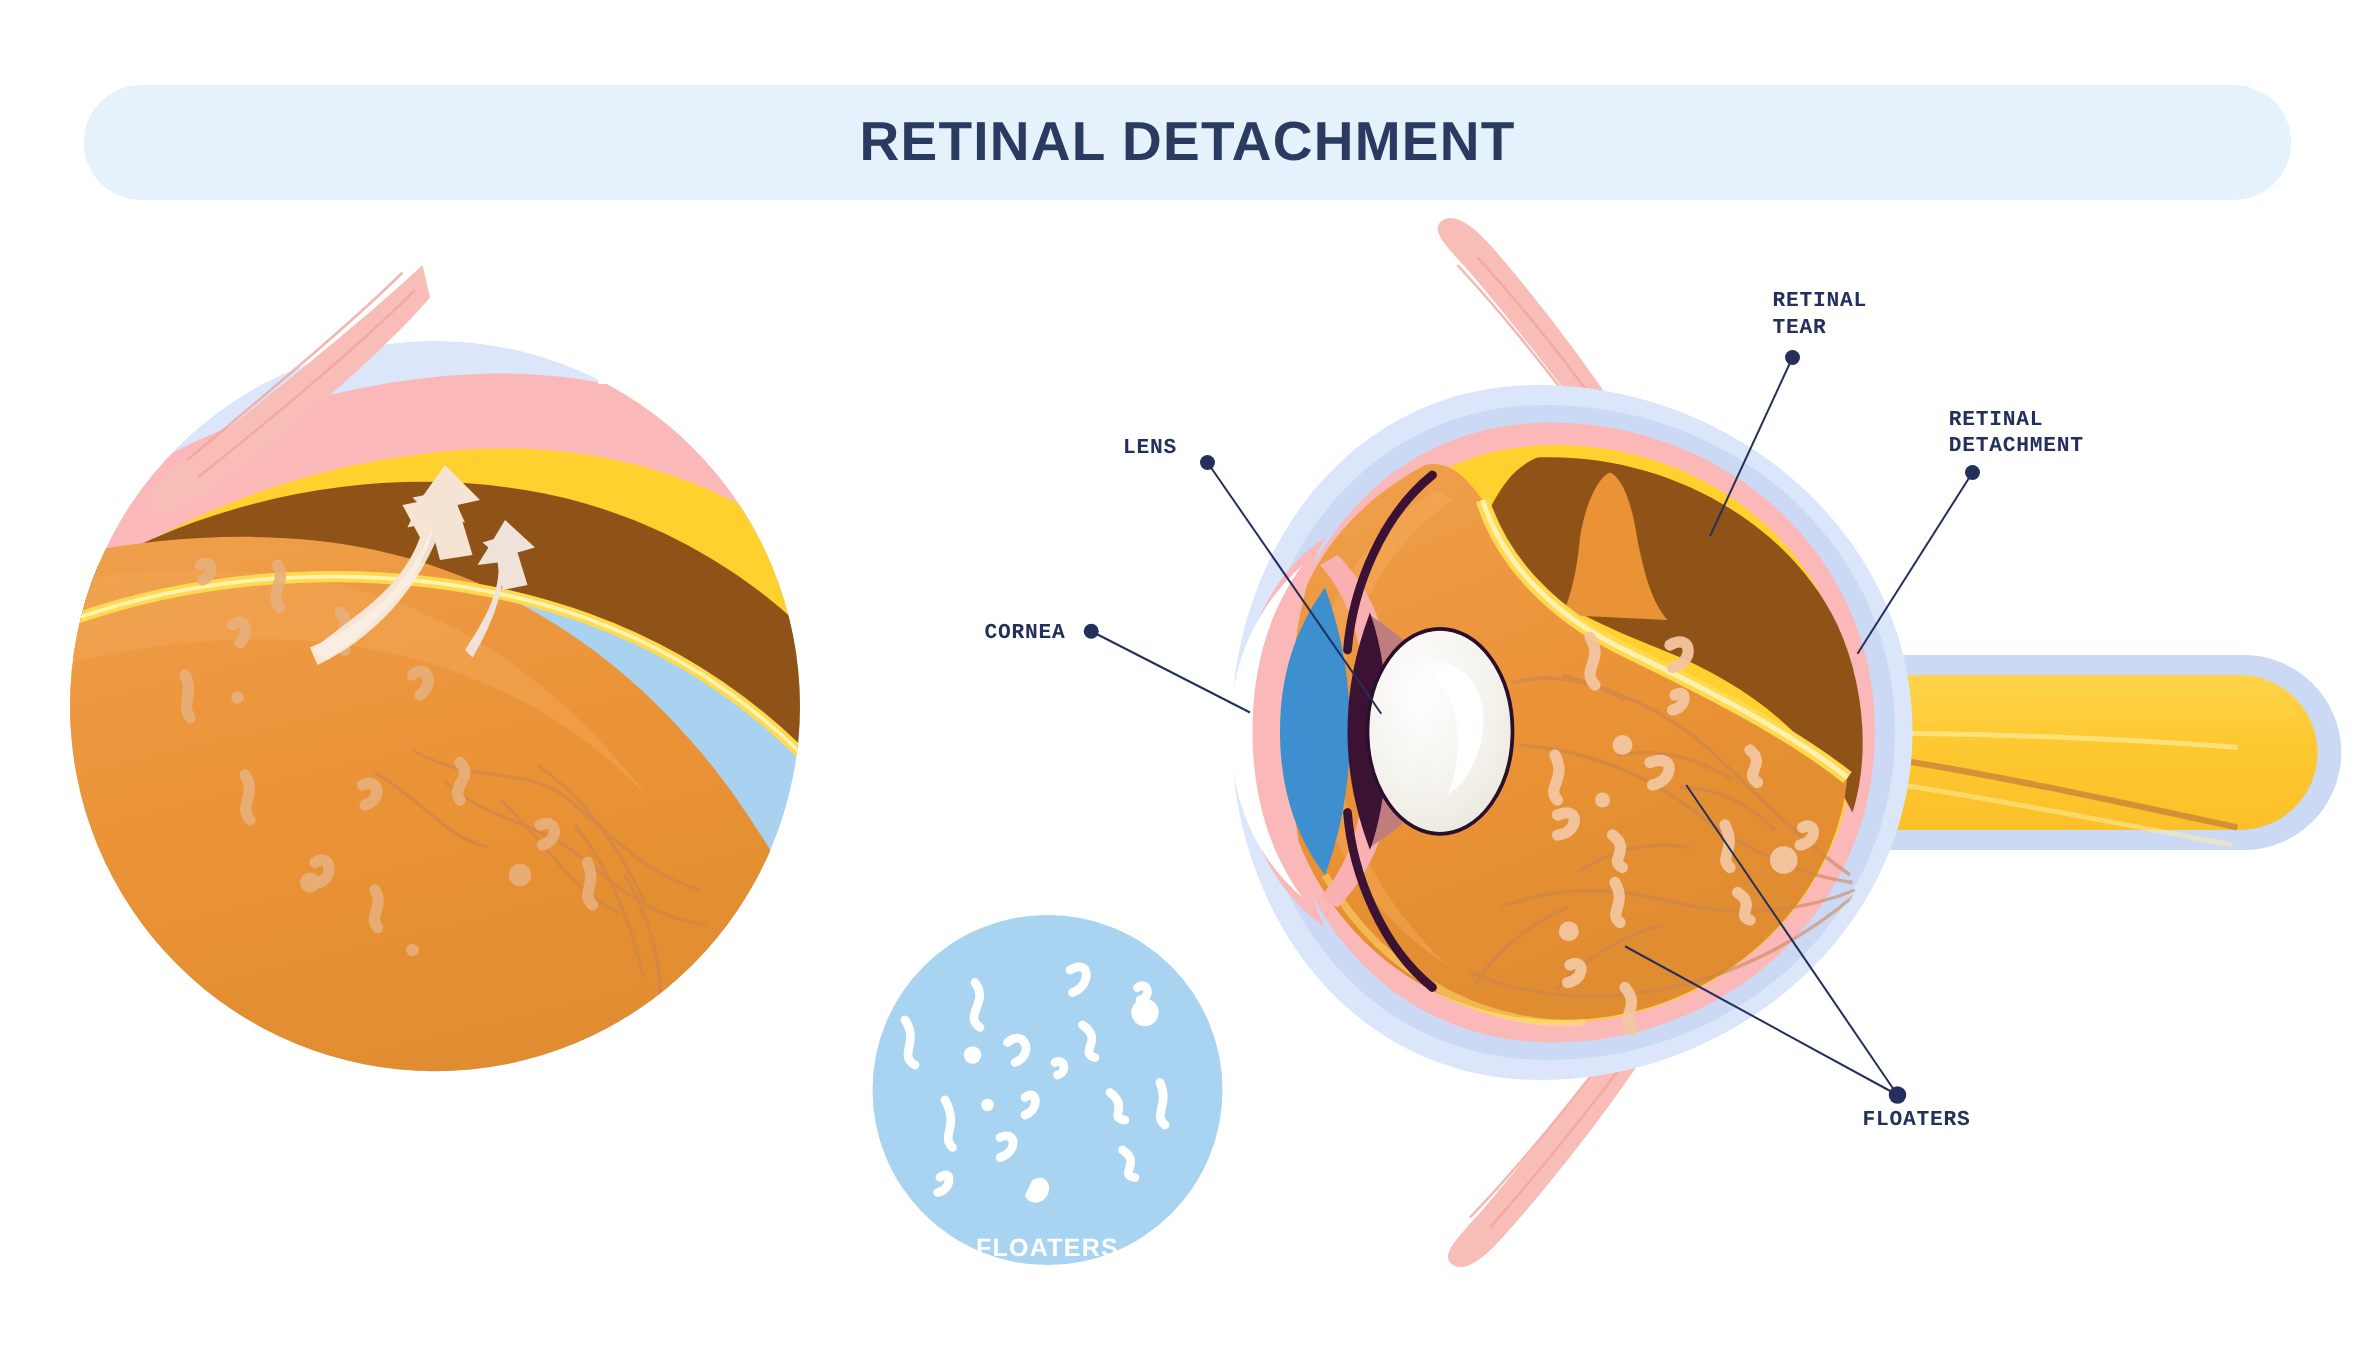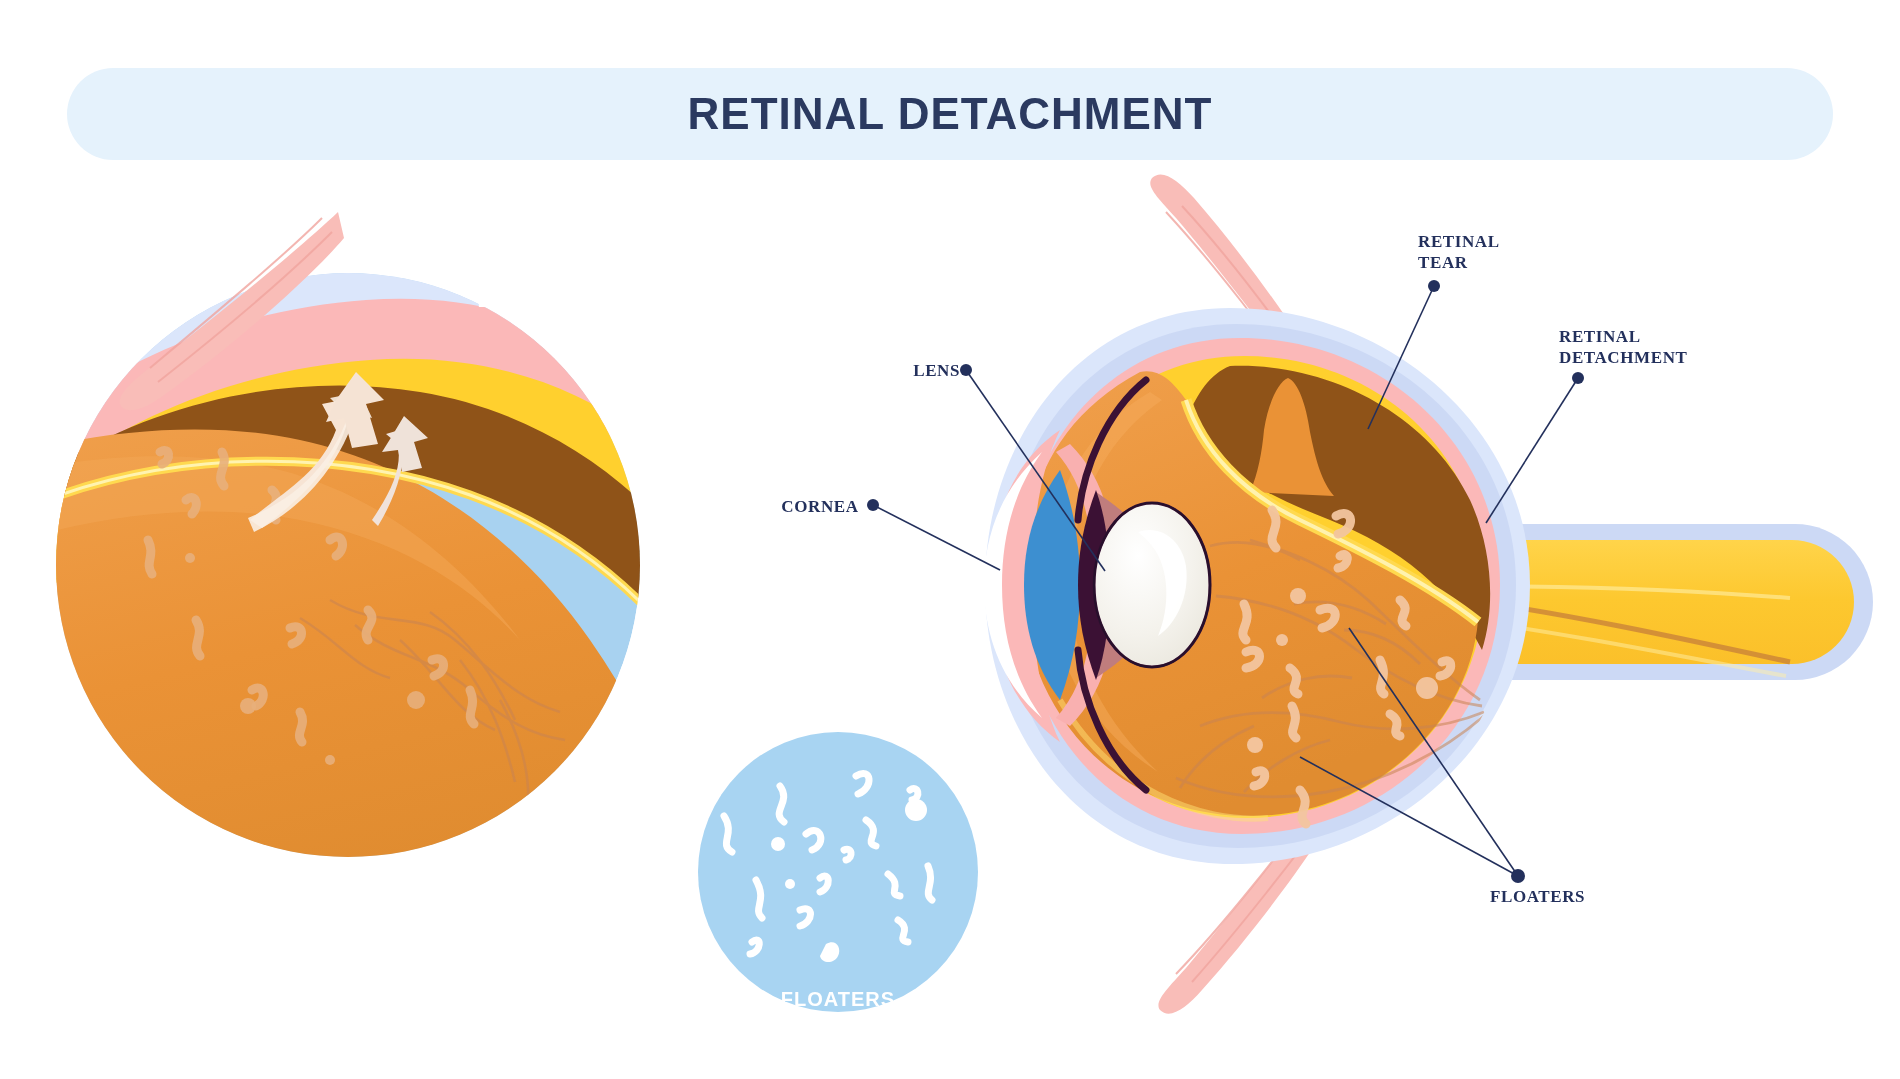--- a/index.html
+++ b/index.html
@@ -16,27 +16,27 @@
     font-size:44px;font-weight:bold;letter-spacing:1px;color:#2b3a60;
     font-family:"Liberation Sans",sans-serif;
   }
 
   
   .svg-layer{position:absolute;left:0;top:0;}
 
   
   .callout{
     position:absolute;color:#23305c;font-weight:bold;font-size:17px;
-    letter-spacing:.6px;line-height:21px;font-family:Liberation Serif, serif;
+    letter-spacing:.6px;line-height:21px;font-family:Liberation Mono, monospace;
     white-space:pre-line;
   }
 
   .lbl-retinal-tear{left:1418px;top:231px;width:110px;text-align:left;}
   .lbl-retinal-det{left:1559px;top:326px;width:180px;text-align:left;}
-  .lbl-lens{left:880px;top:360px;width:80px;text-align:right;}
+  .lbl-lens{left:880px;top:348px;width:80px;text-align:center;}
   .lbl-cornea{left:770px;top:496px;width:100px;text-align:center;}
   .lbl-floaters-right{left:1490px;top:886px;width:160px;text-align:left;}
 
   .lbl-retina-detaches{
     position:absolute;left:477px;top:247px;width:200px;
     color:#ffffff;font-weight:bold;font-size:28px;line-height:34px;
     letter-spacing:.5px;text-align:left;white-space:pre-line;
     font-family:"Liberation Sans",sans-serif;
   }
   .lbl-floaters-circle{

